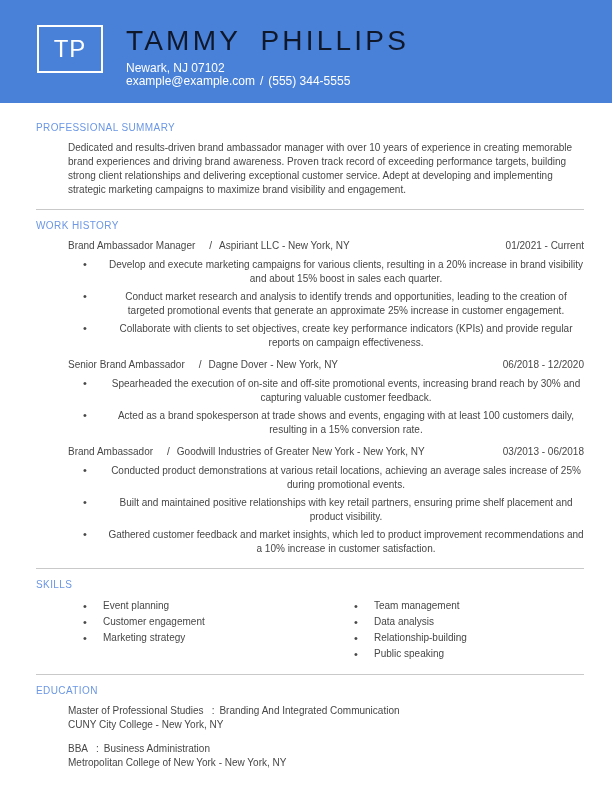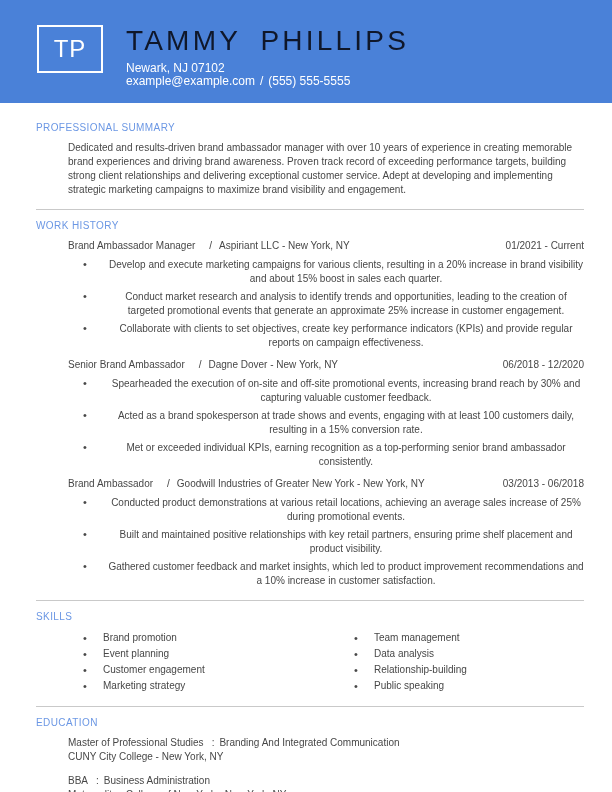--- a/index.html
+++ b/index.html
@@ -114,21 +114,21 @@
 
   <div class="header">
     <div class="monogram">
       <span>TP</span>
     </div>
     <div class="header-text">
       <div class="name">TAMMY PHILLIPS</div>
       <div class="contact">
         <div class="contact-row1">Newark, NJ 07102</div>
         <div class="contact-row2">
-          <span>example@example.com</span><span class="sep">/</span><span>(555) 555-5555</span>
+          <span>example@example.com</span><span class="sep">/</span><span>(555) 344-5555</span>
         </div>
       </div>
     </div>
   </div>
 
   <div class="content">
 
     <div class="section-heading first">PROFESSIONAL SUMMARY</div>
     <p class="body-text summary-text">Dedicated and results-driven brand ambassador manager with over 10 years of experience in creating memorable brand experiences and driving brand awareness. Proven track record of exceeding performance targets, building strong client relationships and delivering exceptional customer service. Adept at developing and implementing strategic marketing campaigns to maximize brand visibility and engagement.</p>
 
@@ -153,21 +153,20 @@
     <div class="job">
       <div class="job-row">
         <span>Senior Brand Ambassador</span>
         <span class="job-sep">/</span>
         <span>Dagne Dover - New York, NY</span>
         <span class="job-dates">06/2018 - 12/2020</span>
       </div>
       <ul class="bullets">
         <li>Spearheaded the execution of on-site and off-site promotional events, increasing brand reach by 30% and capturing valuable customer feedback.</li>
         <li>Acted as a brand spokesperson at trade shows and events, engaging with at least 100 customers daily, resulting in a 15% conversion rate.</li>
-        <li>Met or exceeded individual KPIs, earning recognition as a top-performing senior brand ambassador consistently.</li>
       </ul>
     </div>
 
     <div class="job">
       <div class="job-row">
         <span>Brand Ambassador</span>
         <span class="job-sep">/</span>
         <span>Goodwill Industries of Greater New York - New York, NY</span>
         <span class="job-dates">03/2013 - 06/2018</span>
       </div>
@@ -176,21 +175,20 @@
         <li>Built and maintained positive relationships with key retail partners, ensuring prime shelf placement and product visibility.</li>
         <li>Gathered customer feedback and market insights, which led to product improvement recommendations and a 10% increase in customer satisfaction.</li>
       </ul>
     </div>
 
     <hr class="divider">
 
     <div class="section-heading">SKILLS</div>
     <div class="skills-cols">
       <ul class="skills skills-col1">
-        <li>Brand promotion</li>
         <li>Event planning</li>
         <li>Customer engagement</li>
         <li>Marketing strategy</li>
       </ul>
       <ul class="skills">
         <li>Team management</li>
         <li>Data analysis</li>
         <li>Relationship-building</li>
         <li>Public speaking</li>
       </ul>

